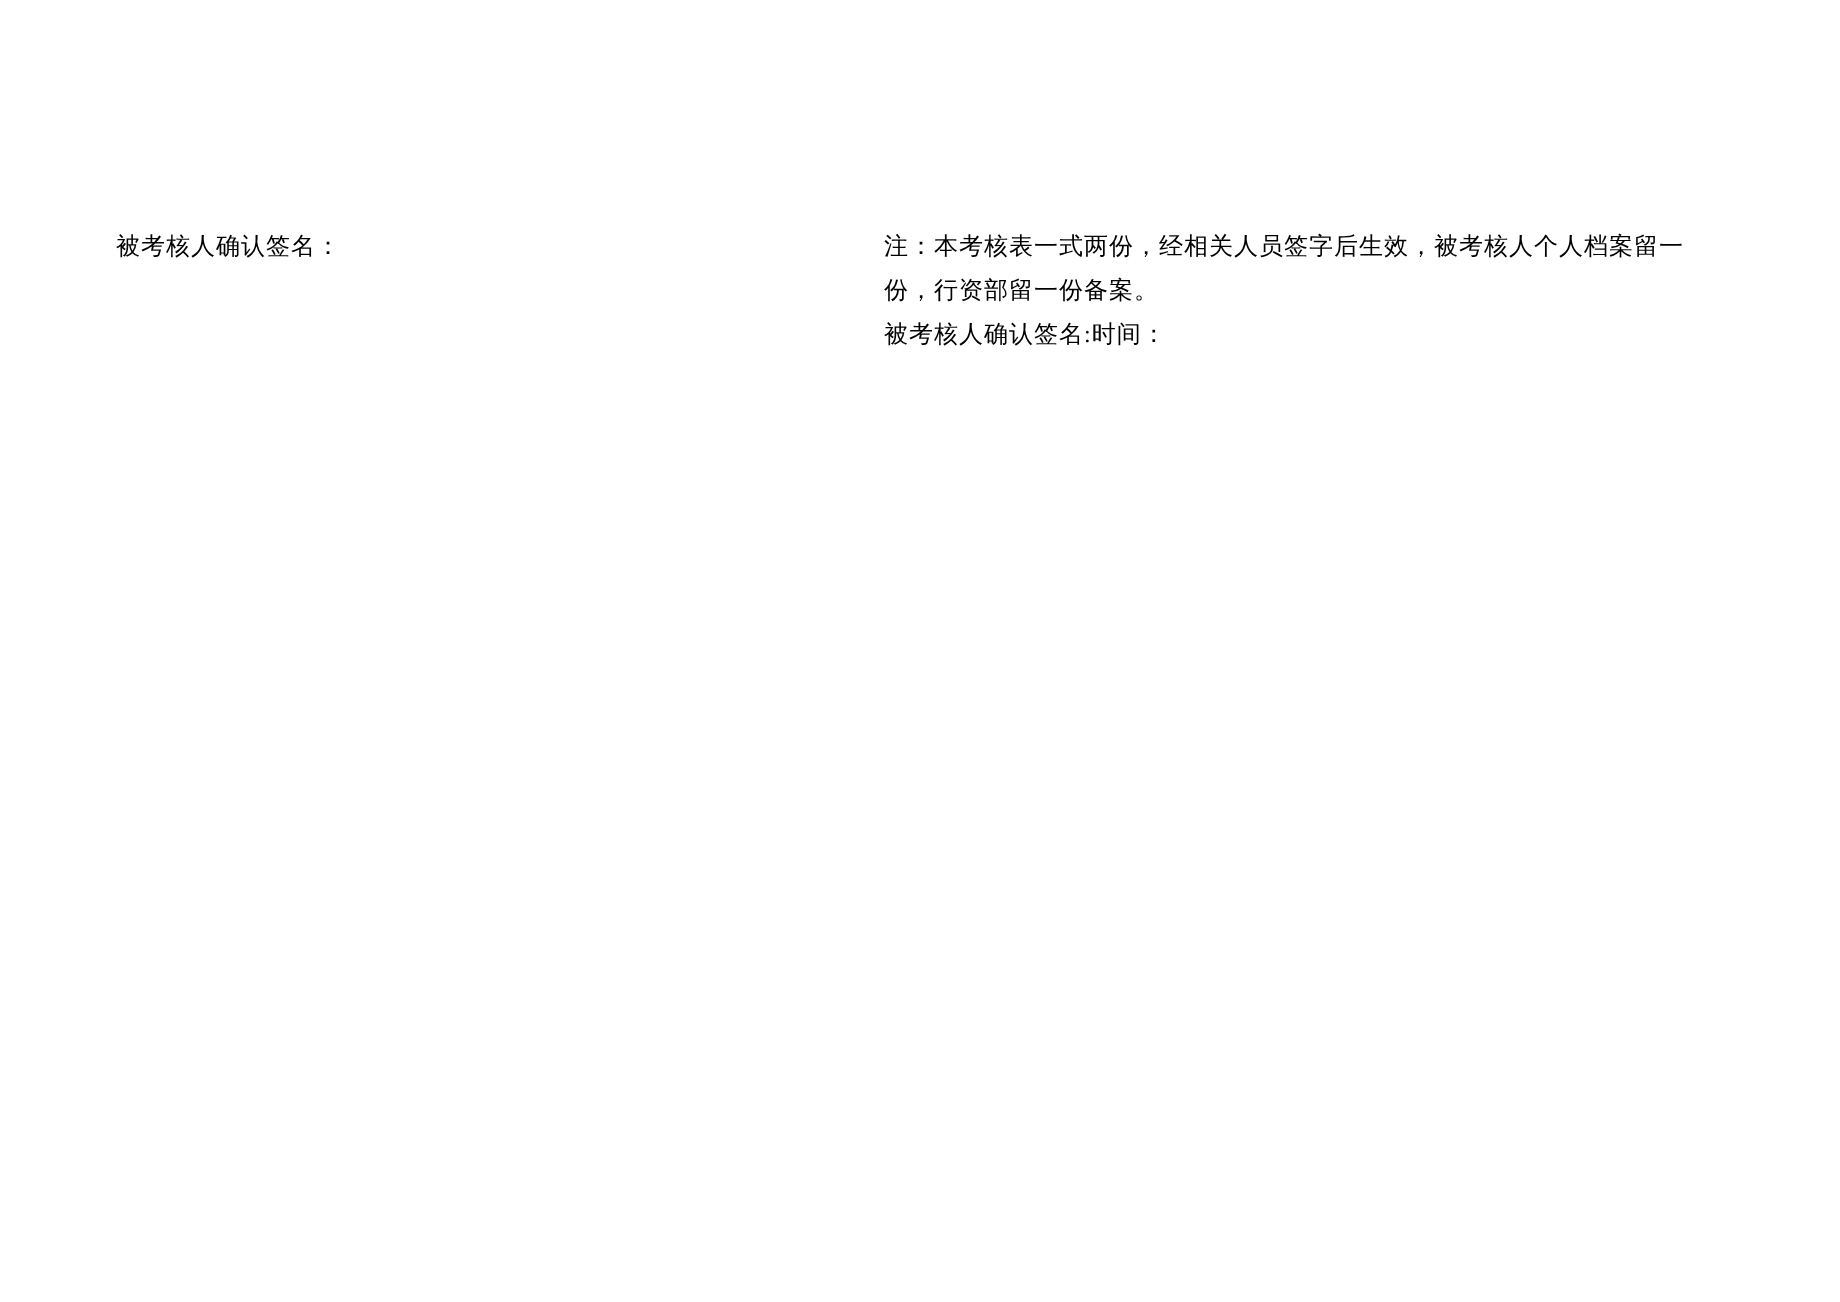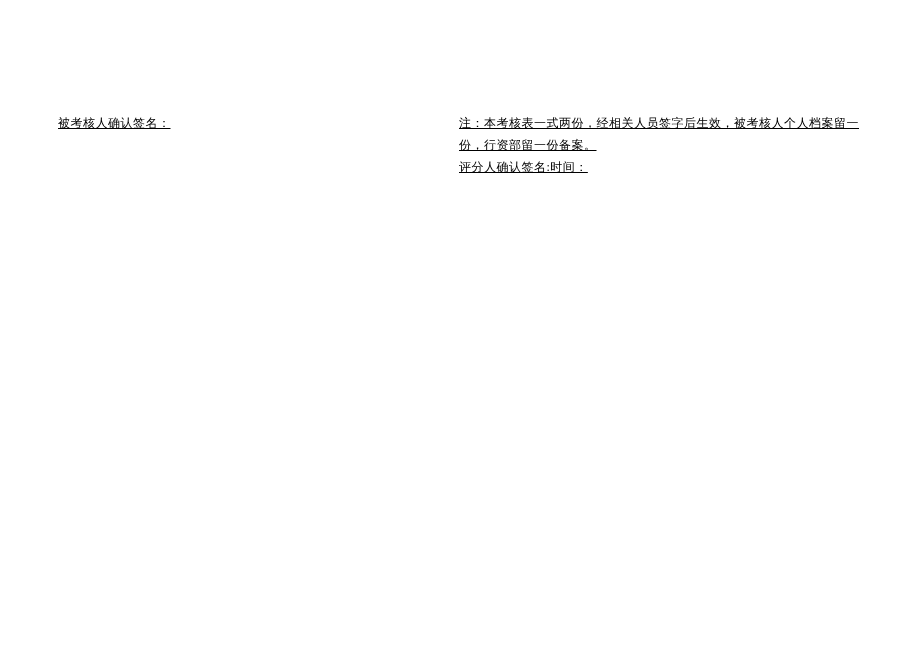--- a/index.html
+++ b/index.html
@@ -17,37 +17,36 @@
       position: relative;
     }
     .left-column {
       position: absolute;
       left: 58px;
       top: 112px;
       width: 380px;
     }
     .right-column {
       position: absolute;
-      left: 459px;
+      left: 442px;
       top: 112px;
       width: 400px;
     }
     .text-line {
       line-height: 22px;
       letter-spacing: 0.5px;
-      text-decoration: underline;
     }
     .justified {
       text-align: justify;
       text-align-last: left;
     }
   </style>
 </head>
 <body>
 
 <div class="left-column">
   <div class="text-line">被考核人确认签名：</div>
 </div>
 
 <div class="right-column">
   <div class="text-line justified">注：本考核表一式两份，经相关人员签字后生效，被考核人个人档案留一份，行资部留一份备案。</div>
-  <div class="text-line">评分人确认签名:时间：</div>
+  <div class="text-line">被考核人确认签名:时间：</div>
 </div>
 
 </body></html>

